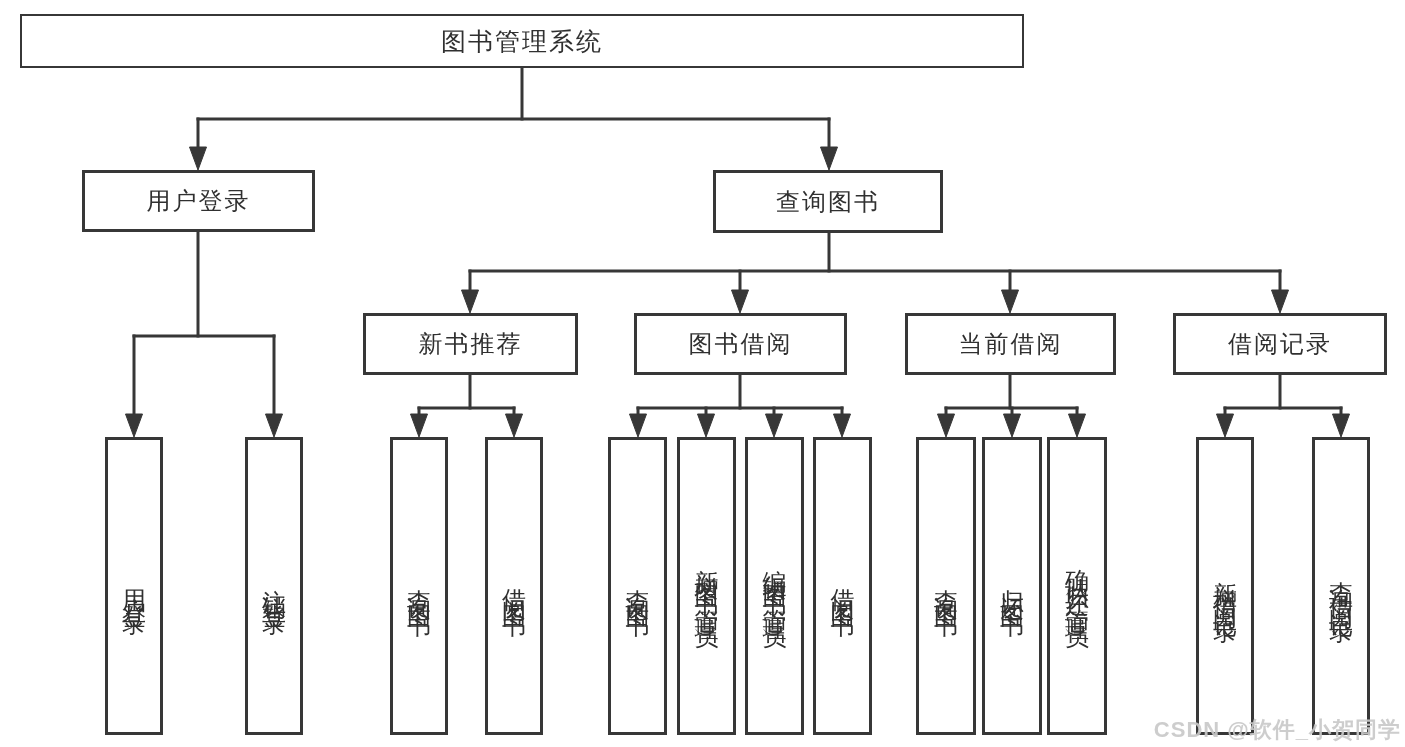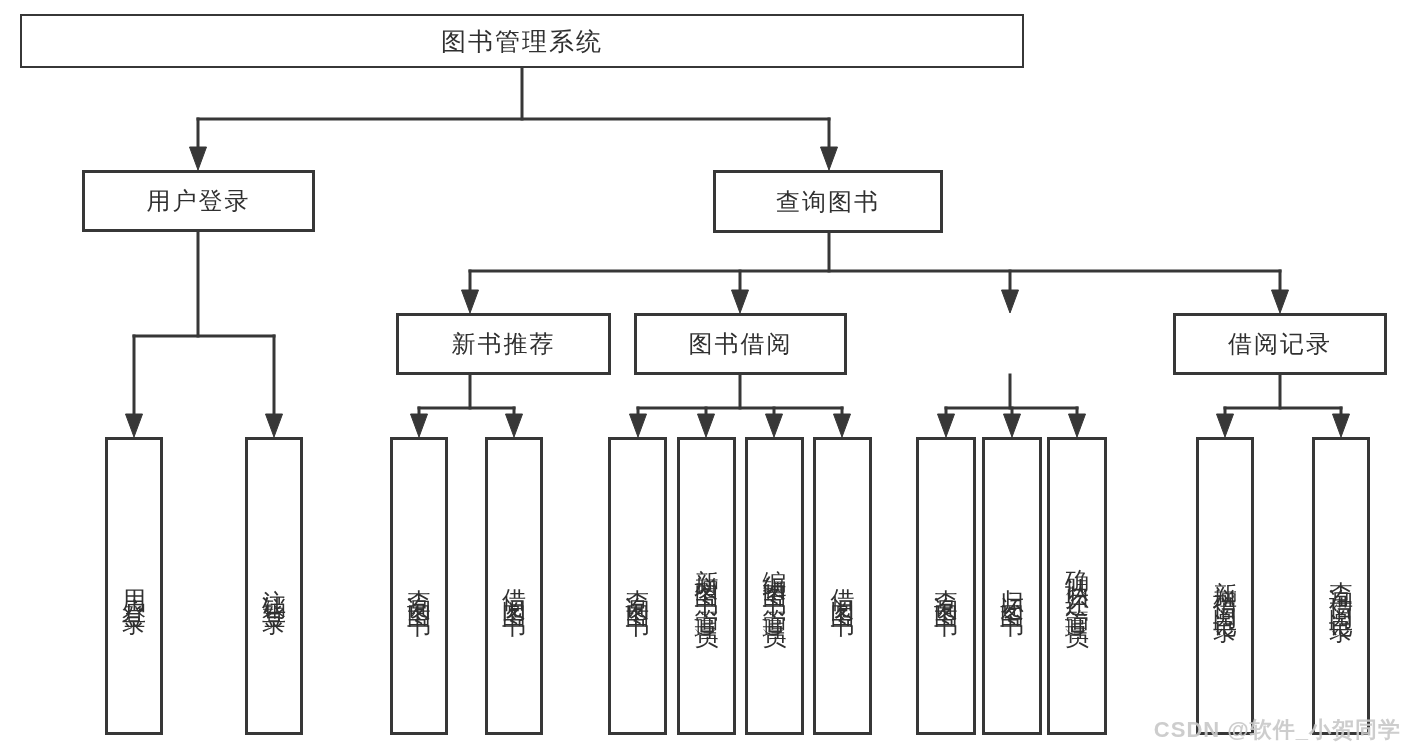--- a/index.html
+++ b/index.html
@@ -130,26 +130,29 @@
     <span>图书管理系统</span>
   </div>
 
   <div class="box hbox" style="left:82px; top:170px; width:233px; height:62px;">
     <span>用户登录</span>
   </div>
   <div class="box hbox" style="left:713px; top:170px; width:230px; height:63px;">
     <span>查询图书</span>
   </div>
 
-  <div class="box hbox" style="left:363px; top:313px; width:215px; height:62px;margin-left:33px;">
+  <div class="box hbox" style="left:363px; top:313px; width:215px; height:62px;">
     <span>新书推荐</span>
   </div>
   <div class="box hbox" style="left:634px; top:313px; width:213px; height:62px;">
     <span>图书借阅</span>
   </div>
+  <div class="box hbox" style="left:905px; top:313px; width:211px; height:62px;">
+    <span>当前借阅</span>
+  </div>
   <div class="box hbox" style="left:1173px; top:313px; width:214px; height:62px;">
     <span>借阅记录</span>
   </div>
 
   <div class="box vbox" style="left:105px; top:437px; width:58px; height:298px;">
     <span>用户登录</span>
   </div>
   <div class="box vbox" style="left:245px; top:437px; width:58px; height:298px;">
     <span>注销登录</span>
   </div>

